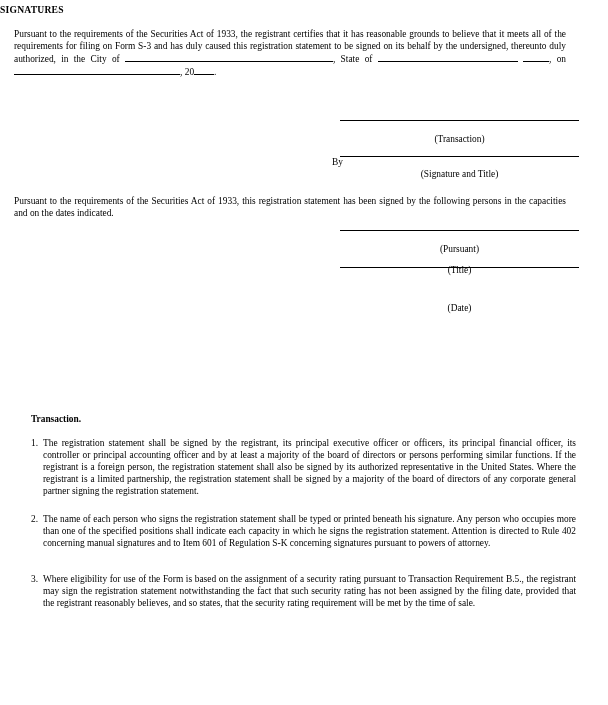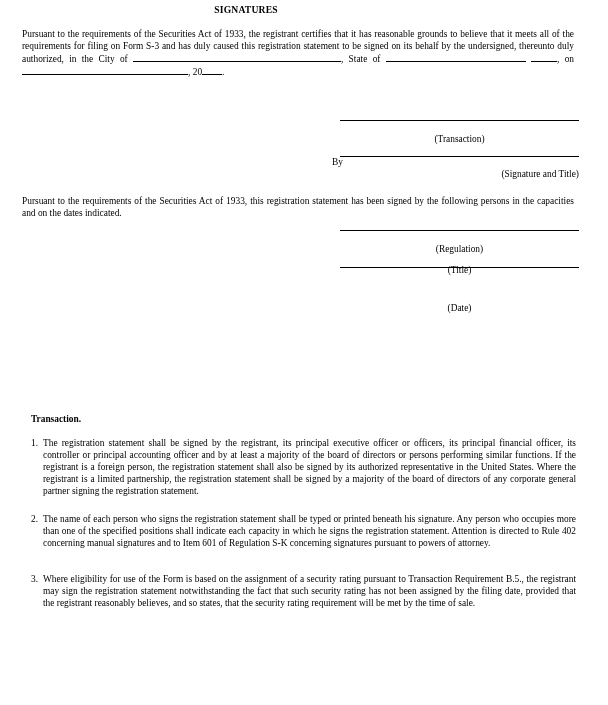--- a/index.html
+++ b/index.html
@@ -2,22 +2,22 @@
 <html><head>
   <meta charset="utf-8">
   <style>
     html, body { margin: 0; padding: 0; background: #ffffff; }
     body {
       width: 608px; height: 705px; position: relative; overflow: hidden;
       font-family: "Liberation Serif", serif; color: #000000; font-size: 9.4px;
       line-height: 12px;
     }
     .abs { position: absolute; }
-    .title { left: 0; width: 492px; top: 4px; text-align: center; font-weight: bold; font-size: 9.6px; letter-spacing: 0.2px; }
-    .para { left: 22px; width: 552px; text-align: justify; text-align-last: left; }
+    .title { left: 0; width: 492px; top: 4px; font-weight: bold; font-size: 9.6px; letter-spacing: 0.2px; }
+    .para { left: 14px; width: 552px; text-align: justify; text-align-last: left; }
     .blank { display: inline-block; border-bottom: 1px solid #000; height: 9px; vertical-align: baseline; }
     .sigline { left: 340px; width: 239px; height: 0; border-top: 1.2px solid #000; }
     .caption { left: 340px; width: 239px; text-align: center; }
     .by { left: 332px; }
     .instr-head { left: 31px; top: 413px; font-weight: bold; }
     .item { left: 31px; width: 552px; }
     .item .num { position: absolute; left: 0; top: 0; width: 16px; }
     .item .txt { position: absolute; left: 12px; width: 533px; text-align: justify; text-align-last: left; }
   </style>
 </head>
@@ -30,26 +30,26 @@
   <span class="blank" style="width:208px;"></span><span>, State of</span>
   <span class="blank" style="width:140px;"></span>
   <span class="blank" style="width:26px;"></span><span>, on</span>
   <span class="blank" style="width:166px;"></span><span>, 20</span><span class="blank" style="width:20px;"></span><span>.</span>
 </div>
 
 <div class="abs sigline" style="top:120px;"></div>
 <div class="abs caption" style="top:133px;">(Transaction)</div>
 <div class="abs by" style="top:156px;">By</div>
 <div class="abs sigline" style="top:156px;"></div>
-<div class="abs caption" style="top:168px;text-align:right;">(Signature and Title)</div>
+<div class="abs caption" style="top:168px;">(Signature and Title)</div>
 
 <div class="abs para" style="top:195px;">Pursuant to the requirements of the Securities Act of 1933, this registration statement has been signed by the following persons in the capacities and on the dates indicated.</div>
 
 <div class="abs sigline" style="top:230px;"></div>
-<div class="abs caption" style="top:243px;">(Regulation)</div>
+<div class="abs caption" style="top:243px;">(Pursuant)</div>
 <div class="abs sigline" style="top:267px;"></div>
 <div class="abs caption" style="top:264px;">(Title)</div>
 <div class="abs caption" style="top:302px;">(Date)</div>
 
 <div class="abs instr-head">Transaction.</div>
 
 <div class="abs item" style="top:437px;">
   <span class="num">1.</span>
   <span class="txt">The registration statement shall be signed by the registrant, its principal executive officer or officers, its principal financial officer, its controller or principal accounting officer and by at least a majority of the board of directors or persons performing similar functions. If the registrant is a foreign person, the registration statement shall also be signed by its authorized representative in the United States. Where the registrant is a limited partnership, the registration statement shall be signed by a majority of the board of directors of any corporate general partner signing the registration statement.</span>
 </div>

